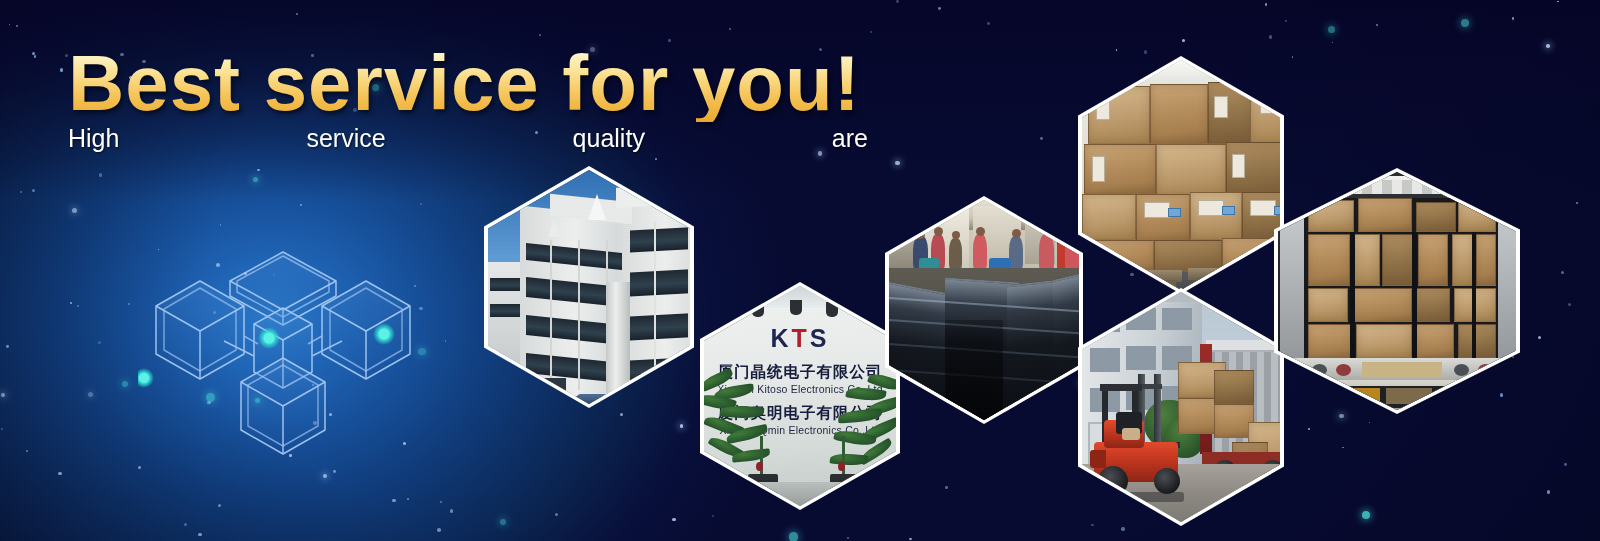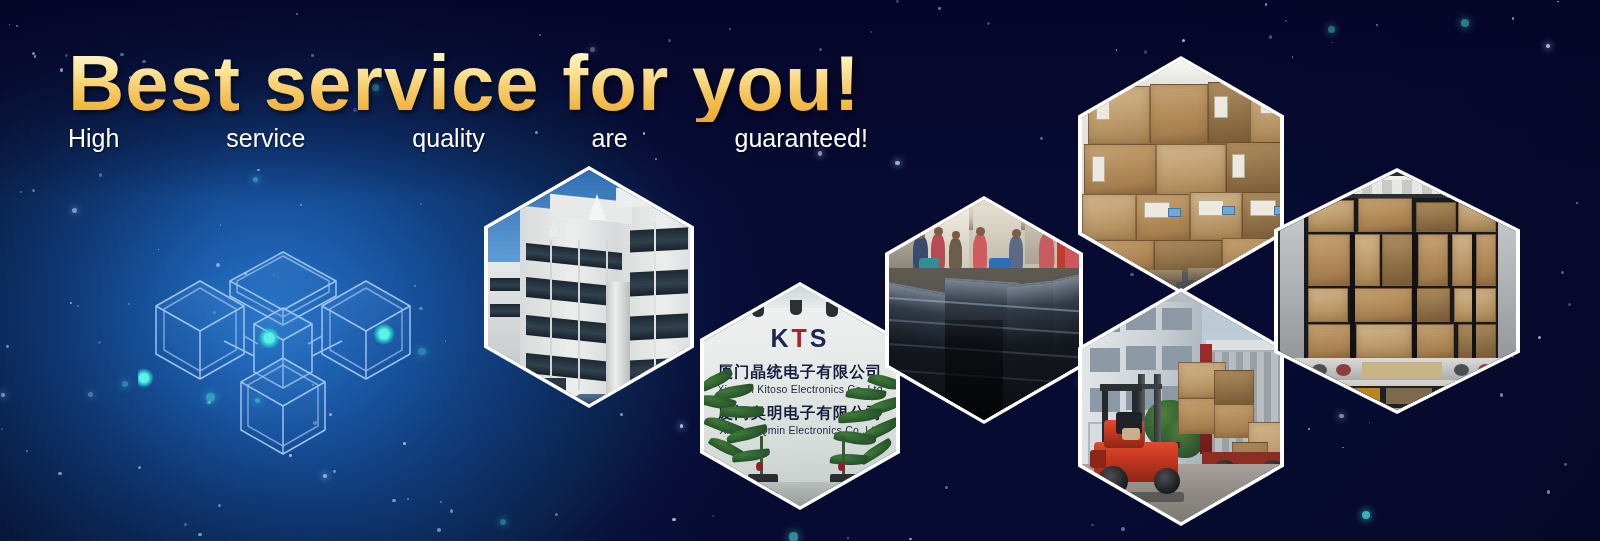--- a/index.html
+++ b/index.html
@@ -398,21 +398,20 @@
     </svg>
   </div>
 
   <div class="headline">Best service for you!</div>
 
   <div class="subline">
     <span>High</span>
     <span>service</span>
     <span>quality</span>
     <span>are</span>
-    <span>guaranteed!</span>
   </div>
 
   <div class="hex" style="left:484px; top:166px; width:210px; height:242px;">
     <div class="inner">
       <div class="scene">
         <div class="sky b-sky"></div>
 
         <div class="blk b-wall2" style="left:-4px; top:92px; width:58px; height:150px;"></div>
         <div class="blk b-win" style="left:2px; top:108px; width:40px; height:13px;"></div>
         <div class="blk b-win" style="left:2px; top:134px; width:40px; height:13px;"></div>

